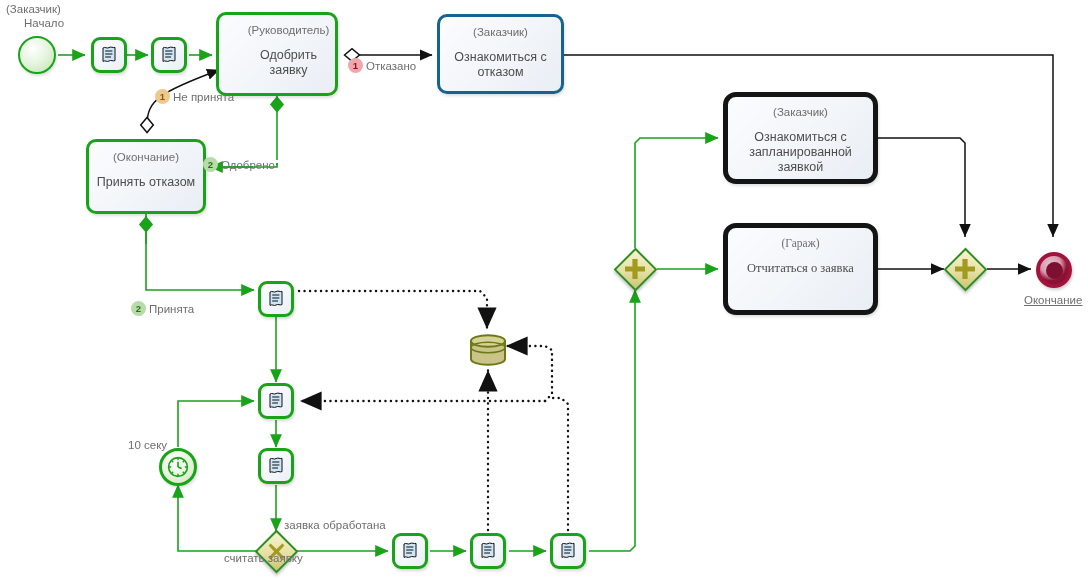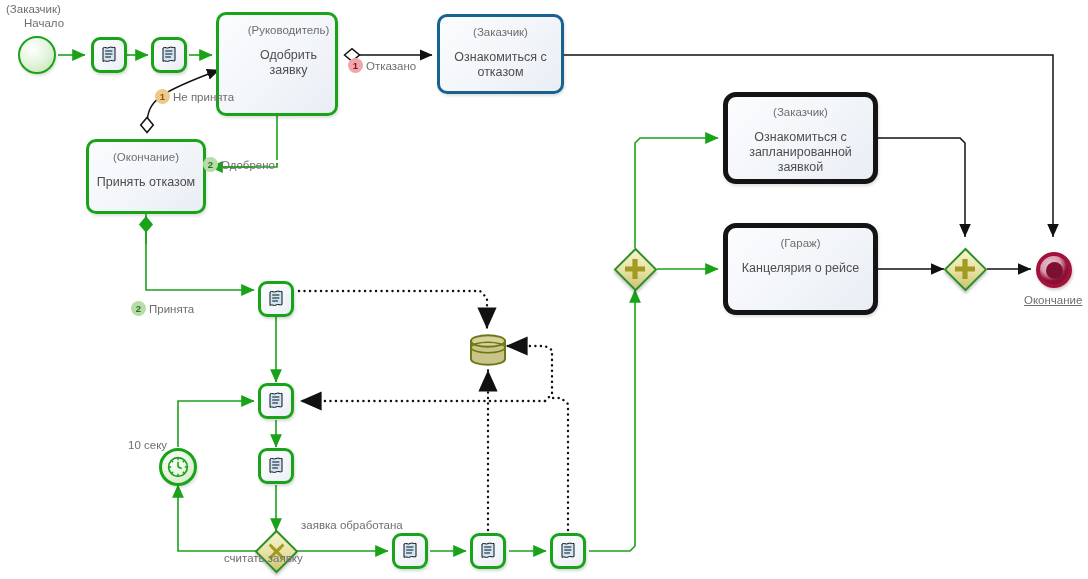--- a/index.html
+++ b/index.html
@@ -241,21 +241,21 @@
       <path d="M6.2,6 L13.4,6 M6.2,9 L13.4,9 M6.2,12 L12,12" stroke="#111" stroke-width="1.1" fill="none"></path>
     </svg>
   </div>
   <div class="node script" style="left:151px; top:37px;">
     <svg width="20" height="20" viewBox="0 0 20 20">
       <path d="M4,3 C6,1.4 8,4 10,2.6 C12,1.2 14,3.2 16,2.4 L16,15.6 C14,16.6 12,14.6 10,16 C8,17.4 6,14.8 4,16.4 Z" fill="#cfe6f7" stroke="#111" stroke-width="1"></path>
       <path d="M6.2,6 L13.4,6 M6.2,9 L13.4,9 M6.2,12 L12,12" stroke="#111" stroke-width="1.1" fill="none"></path>
     </svg>
   </div>
 
-  <div class="node task green" style="left:216px; top:12px; width:122px; height:104px;padding-left:23px;">
+  <div class="node task green" style="left:216px; top:12px; width:122px; height:84px;padding-left:23px;">
     <div class="lane">(Руководитель)</div>
     <div class="tname">Одобрить заявку</div>
   </div>
 
   <div class="flowlbl" style="left:348px; top:58px;">
     <span class="badge red">1</span>
     <span>Отказано</span>
   </div>
 
   <div class="node task blue" style="left:437px; top:14px; width:127px; height:80px;">
@@ -314,21 +314,21 @@
   </div>
   <div class="lbl clip" style="left:128px; top:438px; width:46px;">10 секу</div>
 
   <div class="node gw exc" style="left:257px; top:532px;">
     <div class="dia"></div>
     <svg class="glyph" width="19" height="19" viewBox="0 0 19 19" style="position:absolute;">
       <path d="M3.6,1.6 L9.5,7.2 L15.4,1.6 L17.4,3.6 L11.8,9.5 L17.4,15.4 L15.4,17.4 L9.5,11.8 L3.6,17.4 L1.6,15.4 L7.2,9.5 L1.6,3.6 Z" fill="#a39a21"></path>
     </svg>
   </div>
   <div class="lbl" style="left:176px; top:551px;margin-left:48px;">считать заявку</div>
-  <div class="lbl" style="left:301px; top:518px;">заявка обработана</div>
+  <div class="lbl" style="left:284px; top:518px;">заявка обработана</div>
 
   <div class="node script" style="left:392px; top:533px;">
     <svg width="20" height="20" viewBox="0 0 20 20">
       <path d="M4,3 C6,1.4 8,4 10,2.6 C12,1.2 14,3.2 16,2.4 L16,15.6 C14,16.6 12,14.6 10,16 C8,17.4 6,14.8 4,16.4 Z" fill="#cfe6f7" stroke="#111" stroke-width="1"></path>
       <path d="M6.2,6 L13.4,6 M6.2,9 L13.4,9 M6.2,12 L12,12" stroke="#111" stroke-width="1.1" fill="none"></path>
     </svg>
   </div>
   <div class="node script" style="left:470px; top:533px;">
     <svg width="20" height="20" viewBox="0 0 20 20">
       <path d="M4,3 C6,1.4 8,4 10,2.6 C12,1.2 14,3.2 16,2.4 L16,15.6 C14,16.6 12,14.6 10,16 C8,17.4 6,14.8 4,16.4 Z" fill="#cfe6f7" stroke="#111" stroke-width="1"></path>
@@ -355,23 +355,23 @@
     <svg class="glyph" width="22" height="22" viewBox="0 0 22 22" style="position:absolute;">
       <path d="M8.4,1 L13.6,1 L13.6,8.4 L21,8.4 L21,13.6 L13.6,13.6 L13.6,21 L8.4,21 L8.4,13.6 L1,13.6 L1,8.4 L8.4,8.4 Z" fill="#a39a21"></path>
     </svg>
   </div>
 
   <div class="node task black" style="left:723px; top:92px; width:155px; height:92px;">
     <div class="lane">(Заказчик)</div>
     <div class="tname">Ознакомиться с запланированной заявкой</div>
   </div>
 
-  <div class="node task black" style="left:723px; top:223px; width:155px; height:92px;">
+  <div class="node task black" style="left:723px; top:223px; width:155px; height:92px;font-family:Liberation Serif, serif;">
     <div class="lane">(Гараж)</div>
-    <div class="tname">Канцелярия о рейсе</div>
+    <div class="tname">Отчитаться о заявка</div>
   </div>
 
   <div class="node gw par" style="left:946px; top:250px;">
     <div class="dia"></div>
     <svg class="glyph" width="22" height="22" viewBox="0 0 22 22" style="position:absolute;">
       <path d="M8.4,1 L13.6,1 L13.6,8.4 L21,8.4 L21,13.6 L13.6,13.6 L13.6,21 L8.4,21 L8.4,13.6 L1,13.6 L1,8.4 L8.4,8.4 Z" fill="#a39a21"></path>
     </svg>
   </div>
 
   <div class="node end-ev" style="left:1036px; top:252px;">

